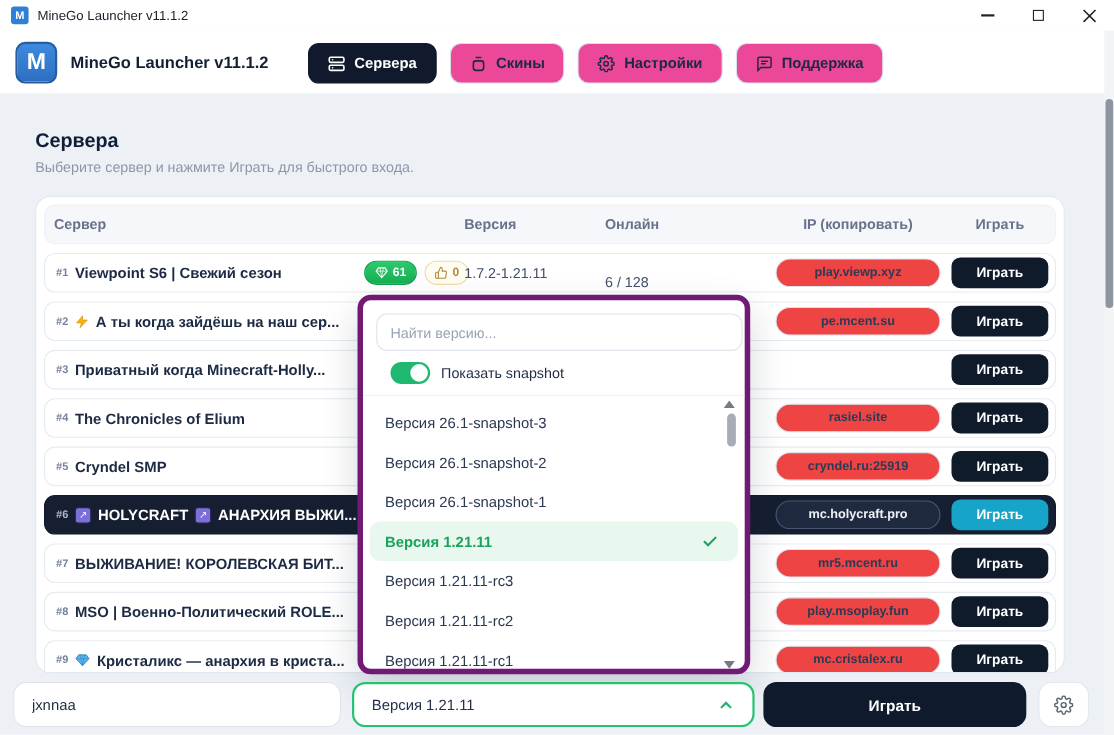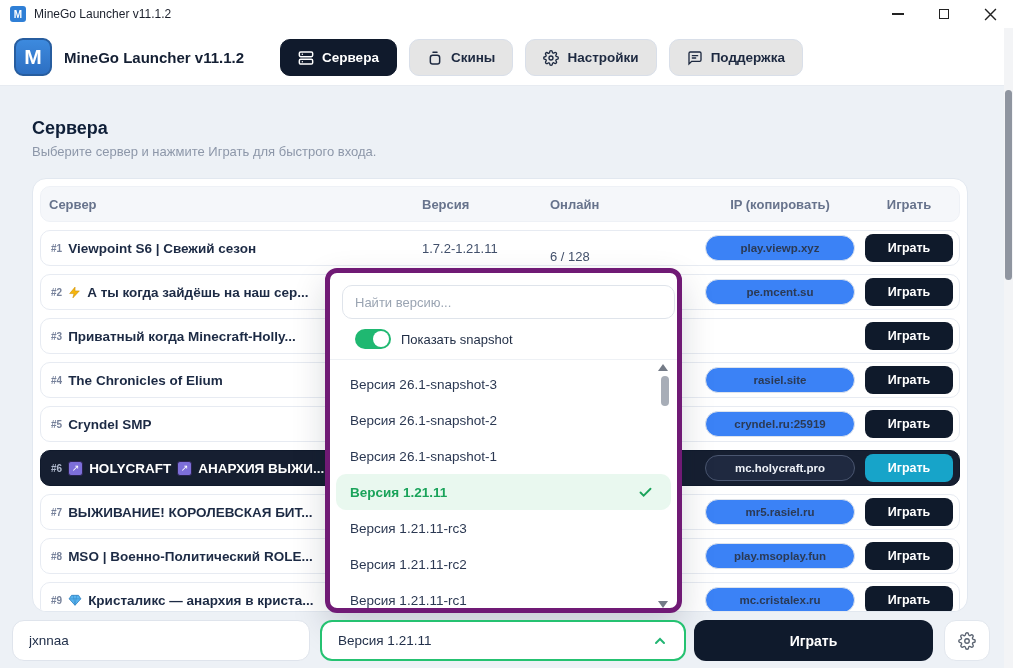--- a/index.html
+++ b/index.html
@@ -16,21 +16,21 @@
   .min-bar { width:12px; height:2px; background:#222; }
   .max-box { width:10px; height:10px; border:1.5px solid #222; }
 
   
   .header { position:absolute; left:0; top:28px; width:100%; height:58px; background:#ffffff; border-bottom:1px solid #e7ebf1; }
   .logo { position:absolute; left:14px; top:10px; width:38px; height:38px; border-radius:9px;
           background:linear-gradient(180deg,#3d8ade,#2d6fc2); border:2px solid #275d9f;
           color:#fff; font-size:21px; font-weight:bold; display:flex; align-items:center; justify-content:center; }
   .brand-name { position:absolute; left:64px; top:0; height:58px; display:flex; align-items:center; font-size:15px; font-weight:bold; color:#141f33; }
   .nav { position:absolute; left:280px; top:11px; display:flex; gap:12px; }
-  .nav-btn { height:37px; padding:0 17px; border-radius:10px; background:#e5e5e5; border:1px solid #d9dfe9;
+  .nav-btn { height:37px; padding:0 17px; border-radius:10px; background:#ec4899; border:1px solid #d9dfe9;
              display:flex; align-items:center; gap:8px; font-size:13.5px; font-weight:bold; color:#1d2940; cursor:pointer; }
   .nav-btn.active { background:#101a2c; border-color:#101a2c; color:#fff; }
   .nav-btn svg { display:block; }
 
   
   .page-title { position:absolute; left:32px; top:118px; font-size:18px; font-weight:800; color:#0f1f38; }
   .page-subtitle { position:absolute; left:32px; top:144px; font-size:13px; color:#8d97a9; }
 
   
   .card { position:absolute; left:32px; top:178px; width:936px; height:434px; background:#fff;
@@ -51,21 +51,21 @@
   .sname { font-size:13.5px; font-weight:bold; color:#1c2a44; }
   .srow.selected .sname { color:#ffffff; }
   .badges { position:absolute; left:290px; top:0; bottom:0; display:flex; align-items:center; gap:7px; }
   .badge-green { display:flex; align-items:center; gap:4px; height:22px; padding:0 9px; border-radius:12px;
                  background:linear-gradient(180deg,#2cc96c,#17ae53); border:1px solid #0f9d4a; color:#fff; font-size:11px; font-weight:bold; }
   .badge-amber { display:flex; align-items:center; gap:4px; height:22px; padding:0 8px; border-radius:12px;
                  background:#fffdf2; border:1px solid #edd9a6; color:#b3893f; font-size:11px; font-weight:bold; }
   .cell-version { position:absolute; left:381px; top:0; bottom:0; display:flex; align-items:center; font-size:13px; color:#42506b; }
   .cell-online  { position:absolute; left:509px; top:17px; bottom:0; display:flex; align-items:center; font-size:13px; color:#42506b; }
   .cell-ip { position:absolute; left:639px; width:200px; top:0; bottom:0; display:flex; align-items:center; justify-content:center; }
-  .ip-btn { width:150px; height:26px; border-radius:13px; background:#3b82f6; border:1px solid #dde3ec; font-size:11.5px; font-weight:bold;
+  .ip-btn { width:150px; height:26px; border-radius:13px; background:#ef4444; border:1px solid #dde3ec; font-size:11.5px; font-weight:bold;
             color:#2b3a55; cursor:pointer; font-family:inherit; }
   .srow.selected .ip-btn { background:#1f2940; border-color:#4a5670; color:#edf1f7; }
   .cell-play { position:absolute; right:6px; width:88px; top:0; bottom:0; display:flex; align-items:center; justify-content:center; }
   .play-btn { width:88px; height:28px; border-radius:8px; background:#0f1a2b; border:none; color:#fff; font-size:12.5px; font-weight:bold;
               cursor:pointer; font-family:inherit; }
   .srow.selected .play-btn { background:#17a4c9; }
   .mini-arrow { flex:0 0 auto; width:15px; height:15px; border-radius:3px; background:#7d6fd9; border:1px solid #2b2350;
                 color:#fff; font-size:9px; display:flex; align-items:center; justify-content:center; }
 
   
@@ -176,20 +176,36 @@
       <span class="th-online">Онлайн</span>
       <span class="th-ip">IP (копировать)</span>
       <span class="th-play">Играть</span>
     </div>
 
     <div class="srow">
       <div class="cell-name">
         <span class="rank">#1</span>
         <span class="sname">Viewpoint S6 | Свежий сезон</span>
       </div>
+      <div class="badges">
+        <span class="badge-green">
+          <svg width="12" height="12" viewBox="0 0 24 24" fill="none" stroke="#fff" stroke-width="2">
+              <path d="M6 3h12l4 6-10 12L2 9z"></path>
+              <path d="M2 9h20M9 3l3 18M15 3l-3 18" stroke-width="1.2"></path>
+            </svg>
+          <span>61</span>
+        </span>
+        <span class="badge-amber">
+          <svg width="12" height="12" viewBox="0 0 24 24" fill="none" stroke="#b3893f" stroke-width="2">
+              <path d="M14 9V5a3 3 0 0 0-3-3l-4 9v11h11.28a2 2 0 0 0 2-1.7l1.38-9a2 2 0 0 0-2-2.3z"></path>
+              <path d="M7 22H4a2 2 0 0 1-2-2v-7a2 2 0 0 1 2-2h3"></path>
+            </svg>
+          <span>0</span>
+        </span>
+      </div>
       <div class="cell-version">1.7.2-1.21.11</div>
       <div class="cell-online">6 / 128</div>
       <div class="cell-ip">
           <button class="ip-btn">play.viewp.xyz</button>
         </div>
       <div class="cell-play">
           <button class="play-btn">Играть</button>
         </div>
     </div>
 
@@ -260,21 +276,21 @@
           <button class="play-btn">Играть</button>
         </div>
     </div>
 
     <div class="srow">
       <div class="cell-name">
         <span class="rank">#7</span>
         <span class="sname">ВЫЖИВАНИЕ! КОРОЛЕВСКАЯ БИТ...</span>
       </div>
       <div class="cell-ip">
-          <button class="ip-btn">mr5.rasiel.ru</button>
+          <button class="ip-btn">mr5.mcent.ru</button>
         </div>
       <div class="cell-play">
           <button class="play-btn">Играть</button>
         </div>
     </div>
 
     <div class="srow">
       <div class="cell-name">
         <span class="rank">#8</span>
         <span class="sname">MSO | Военно-Политический ROLE...</span>

